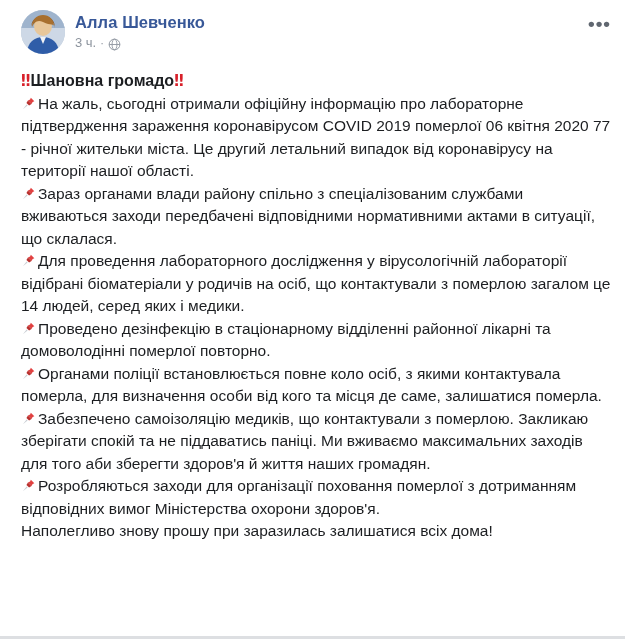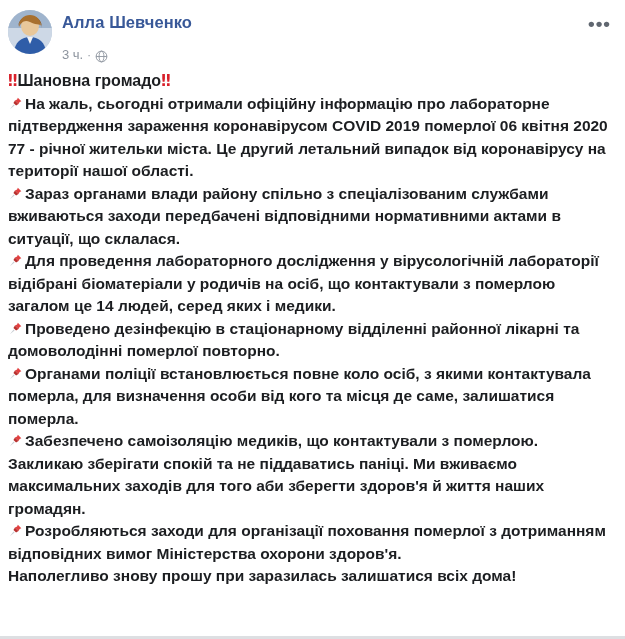--- a/index.html
+++ b/index.html
@@ -11,21 +11,21 @@
     width: 625px;
     height: 639px;
     font-family: "Liberation Sans", sans-serif;
     color: #1c1e21;
     overflow: hidden;
   }
   .post {
     width: 625px;
     box-sizing: border-box;
     background: #ffffff;
-    padding: 10px 12px 0 8px;
+    padding: 10px 12px 0 21px;
   }
   .post-header {
     display: flex;
     align-items: flex-start;
     position: relative;
     height: 48px;
   }
   .avatar {
     width: 44px;
     height: 44px;
@@ -46,21 +46,21 @@
   .author {
     font-size: 16.5px;
     font-weight: bold;
     color: #385898;
     line-height: 20px;
     letter-spacing: 0.1px;
   }
   .meta {
     display: flex;
     align-items: center;
-    margin-top: 15px;
+    margin-top: 3px;
     color: #8d949e;
     font-size: 13px;
     line-height: 16px;
   }
   .meta .sep {
     margin: 0 4px;
     font-size: 11px;
   }
   .globe-icon {
     display: inline-block;
@@ -85,21 +85,20 @@
     font-size: 15.5px;
     line-height: 22.5px;
     color: #1c1e21;
     word-wrap: break-word;
   }
   .para {
     margin: 0 0 0 0;
   }
   .para + .para {
     margin-top: 0px;
-    font-weight: bold;
   }
   .first-line {
     font-weight: bold;
     font-size: 16px;
   }
   .emoji-bang {
     font-family: "DejaVu Sans", sans-serif;
     color: #d8202a;
     font-weight: bold;
     font-size: 15px;

